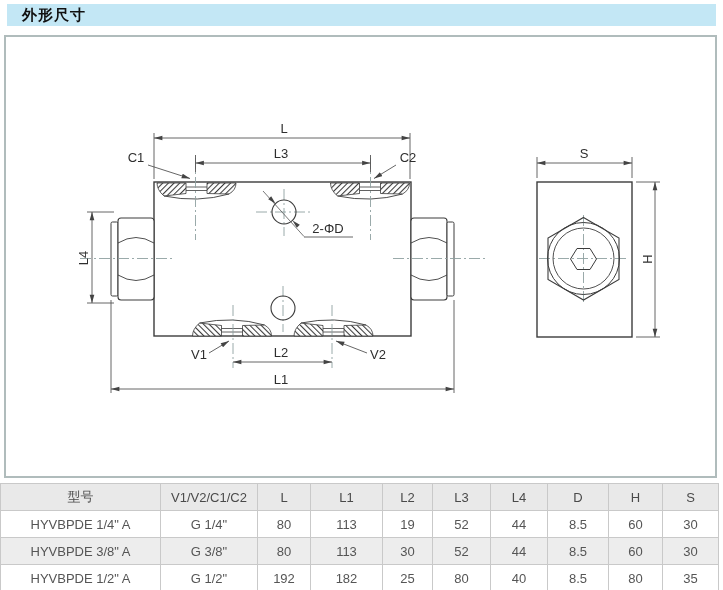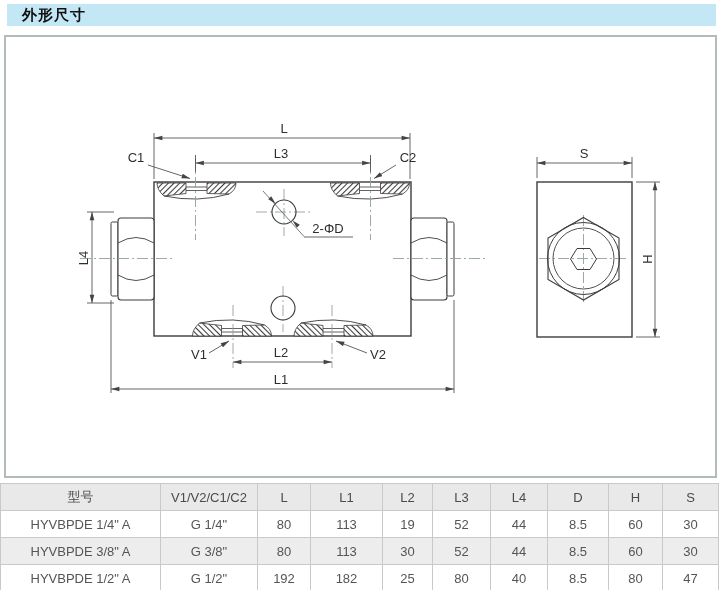--- a/index.html
+++ b/index.html
@@ -206,18 +206,18 @@
       <tr>
         <td>HYVBPDE 1/2" A</td>
         <td>G 1/2"</td>
         <td>192</td>
         <td>182</td>
         <td>25</td>
         <td>80</td>
         <td>40</td>
         <td>8.5</td>
         <td>80</td>
-        <td>47</td>
+        <td>35</td>
       </tr>
     </tbody>
   </table>
 
 </div>
 
 </body></html>

